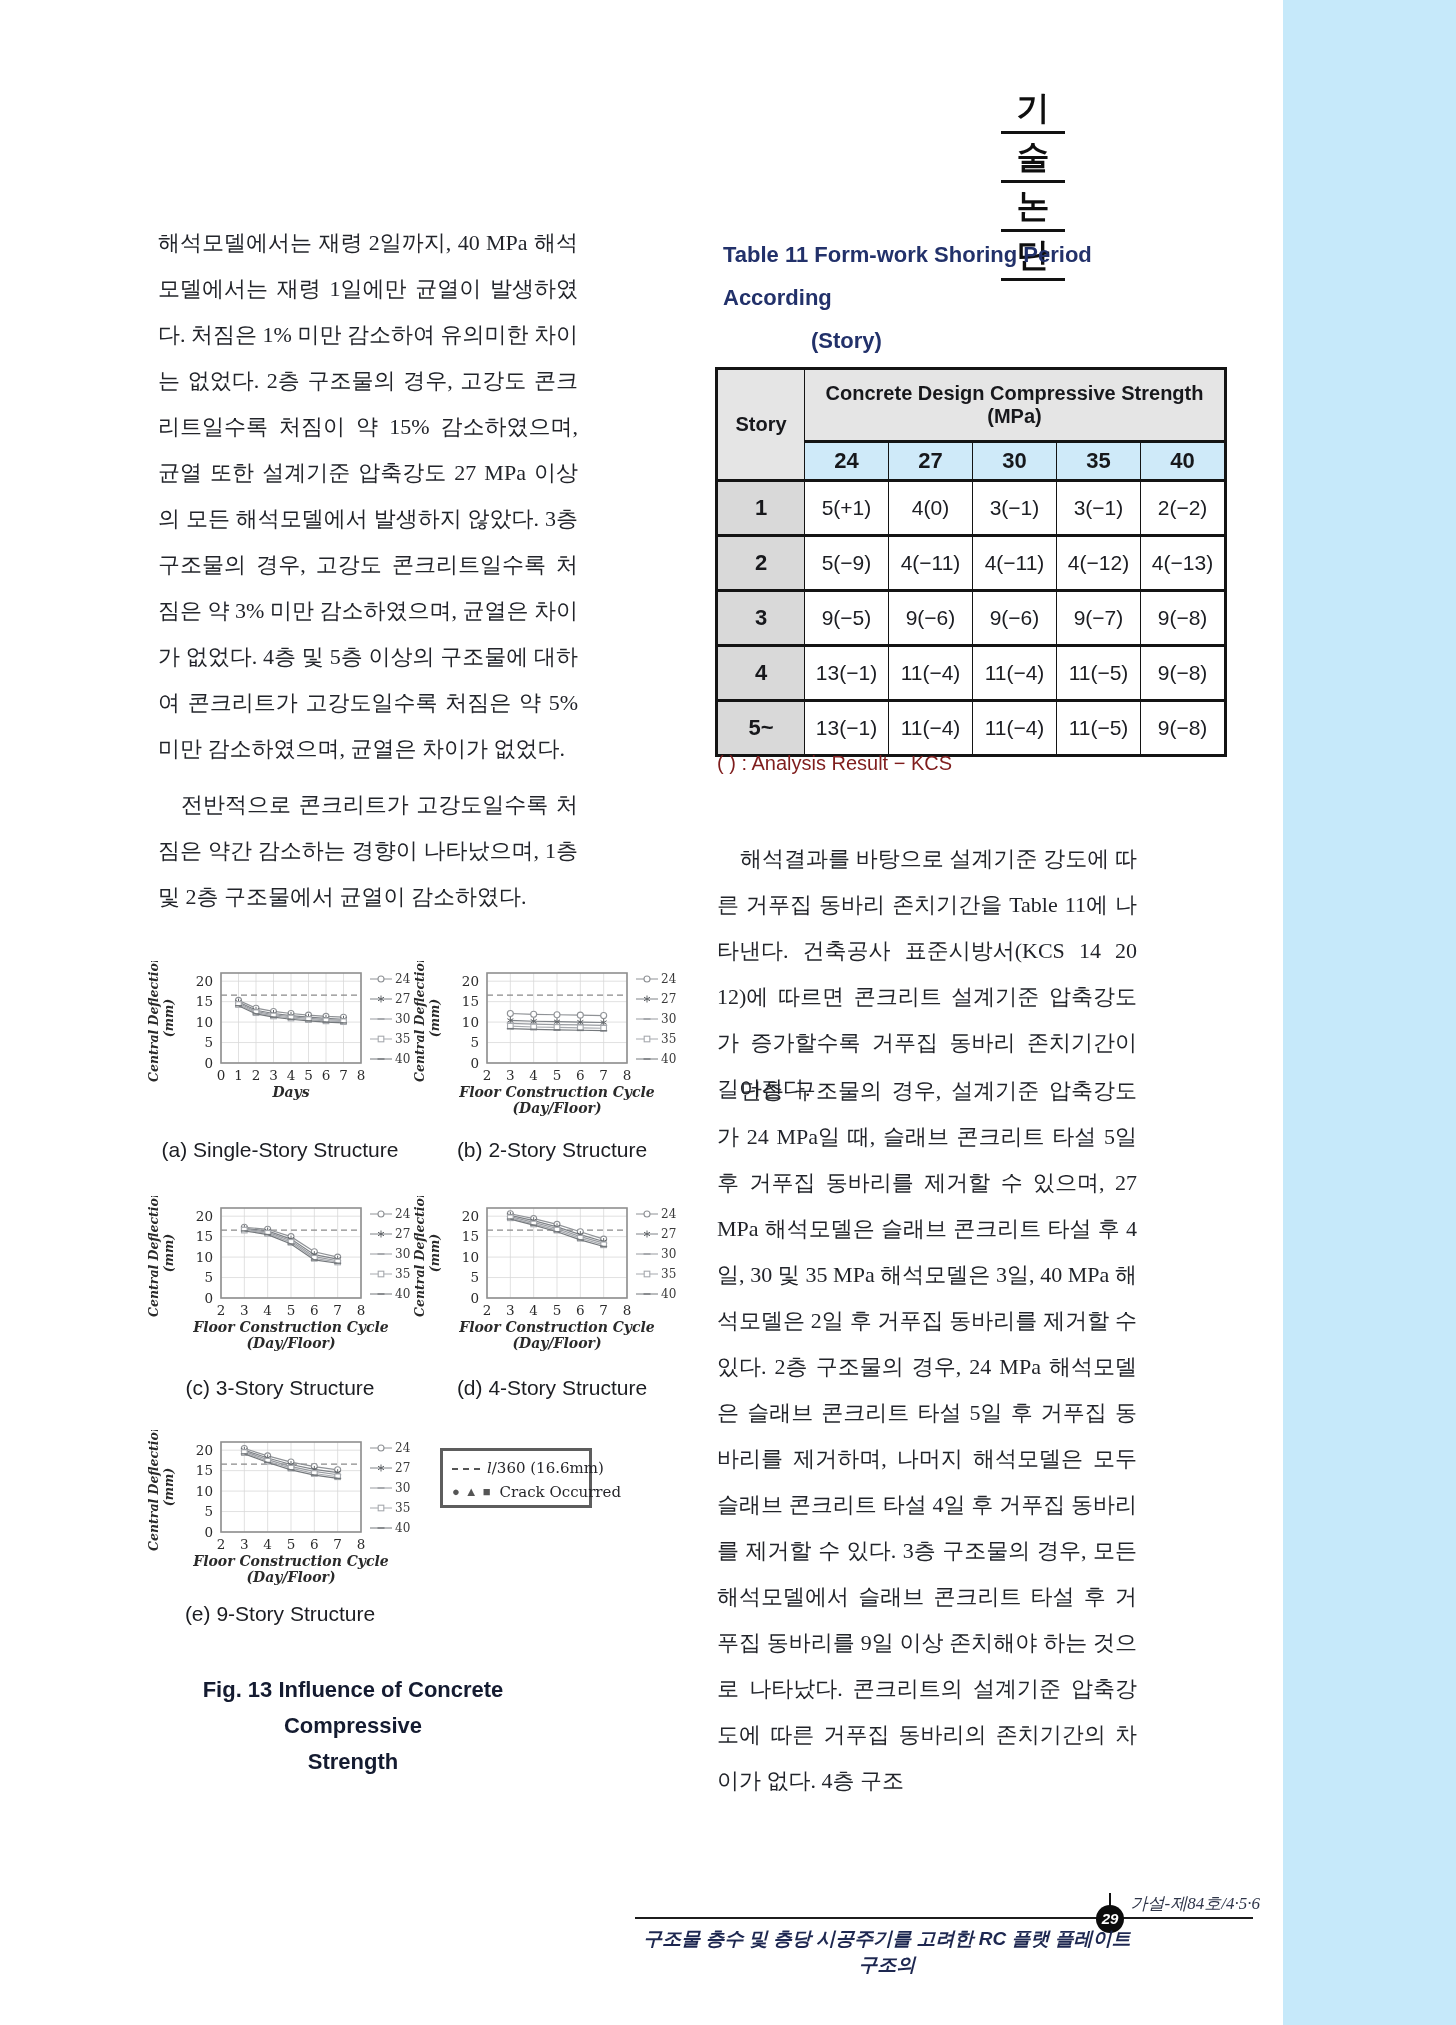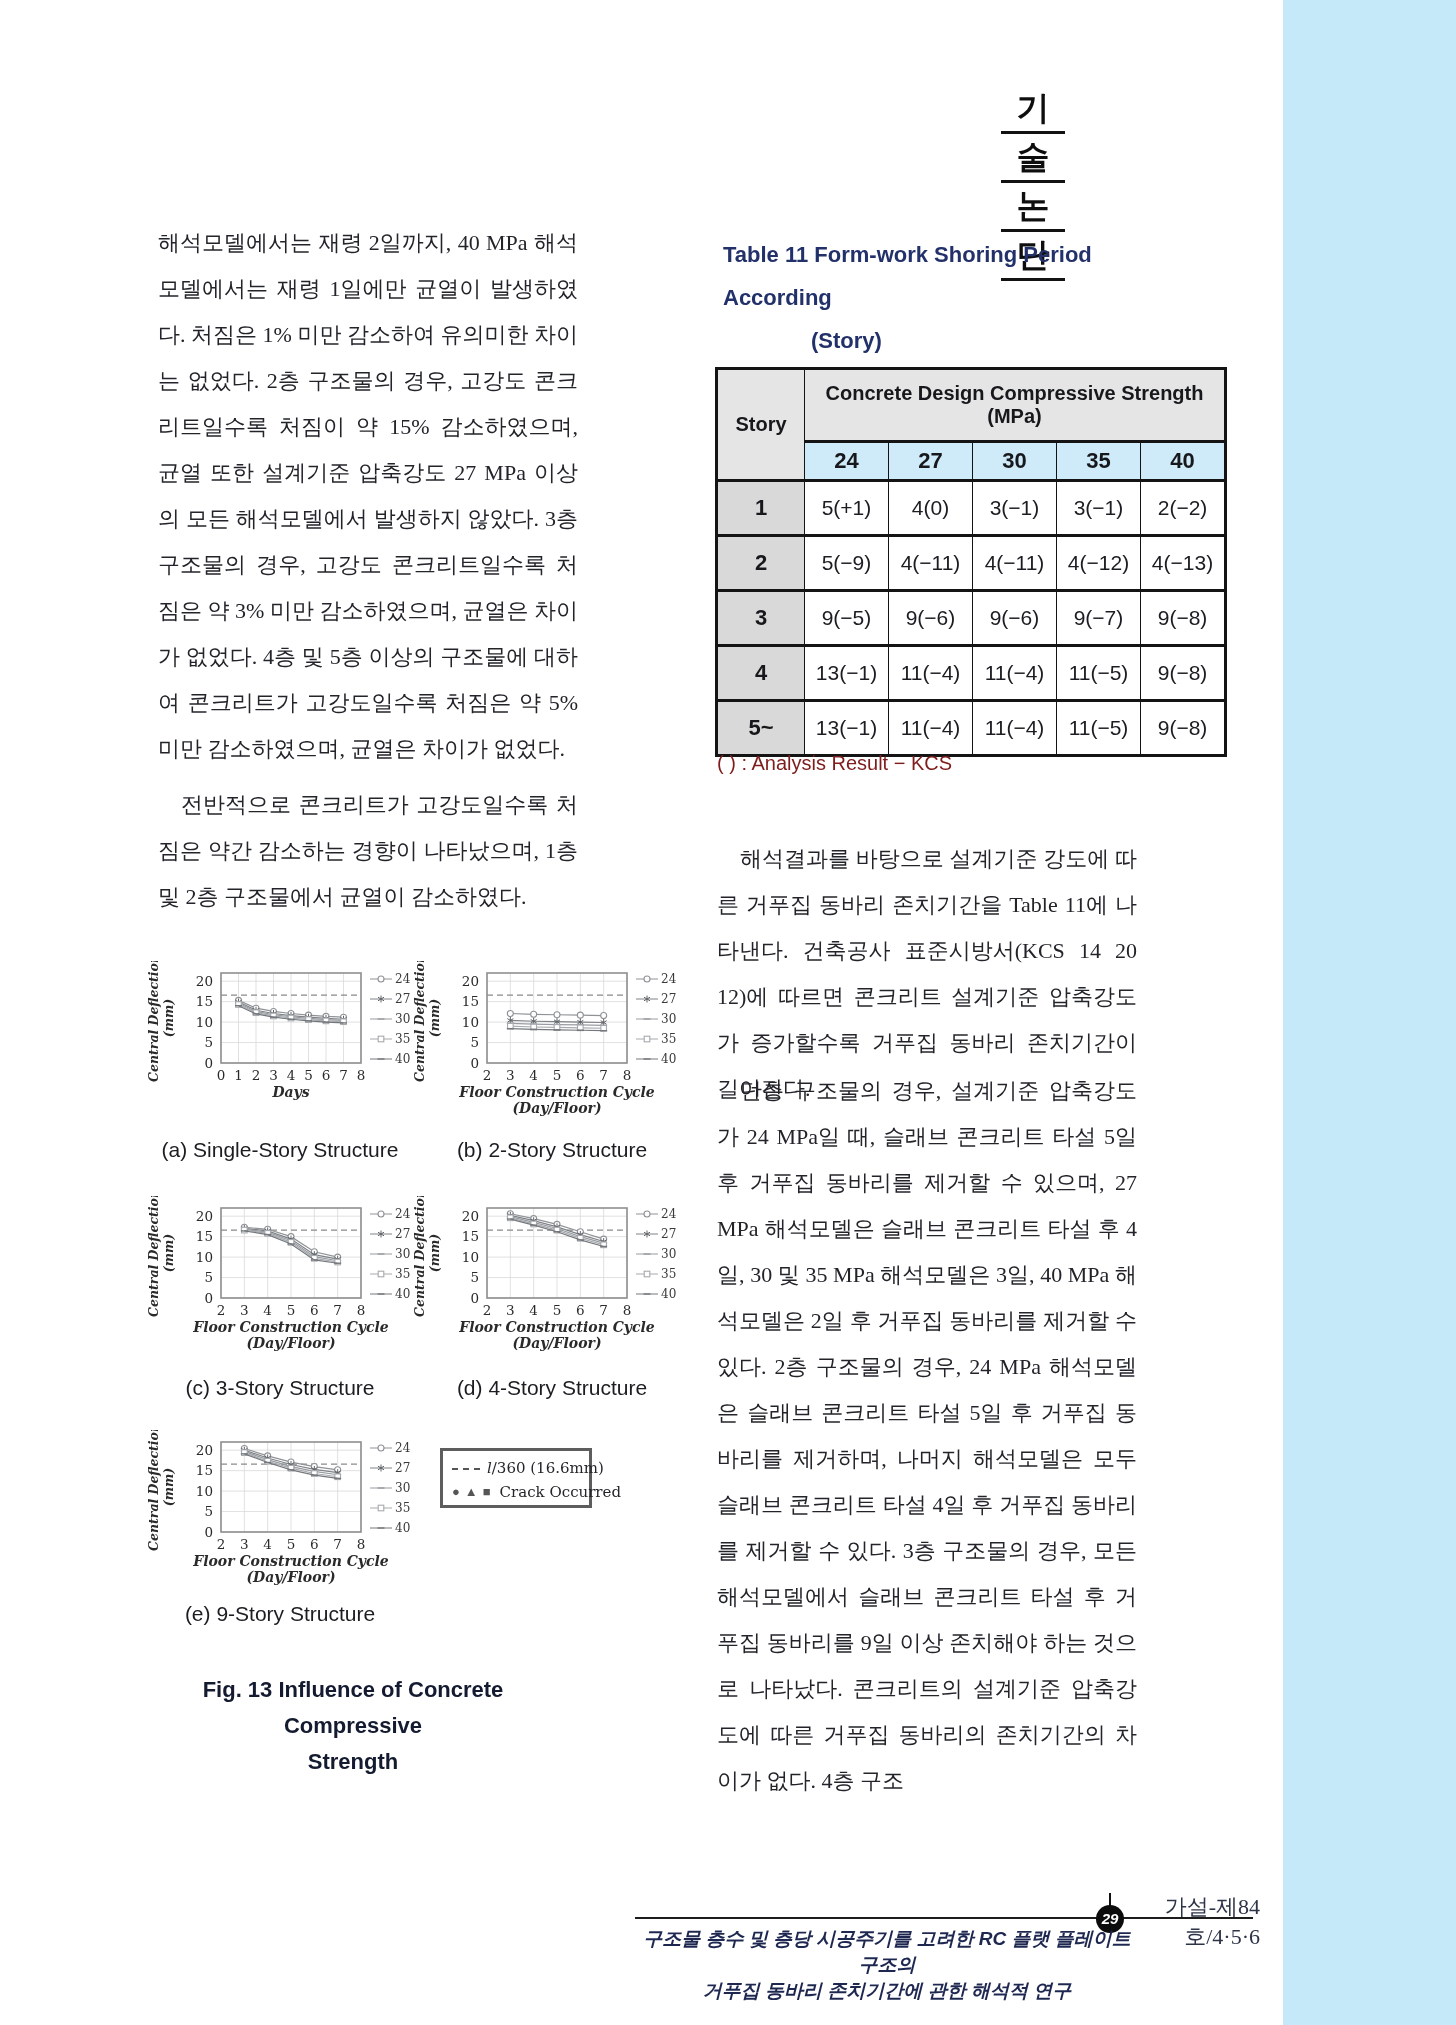--- a/index.html
+++ b/index.html
@@ -32,21 +32,21 @@
   .legend-box{border:3px solid #5d5d5d;background:#fff;padding:5px 9px;box-sizing:border-box;}
   .legend-row{height:24px;line-height:24px;white-space:nowrap;}
   .dash-sample{display:inline-block;width:28px;border-top:2px dashed #555;vertical-align:middle;margin-right:7px;}
   .legend-text{font-family:"DejaVu Serif","Liberation Serif",serif;font-size:15px;color:#26262a;}
   .lg-italic{font-style:italic;}
   .crack-glyphs{font-size:13px;color:#555;letter-spacing:5px;margin-right:4px;vertical-align:1px;}
   .chart{position:absolute;}
   .footer-rule{position:absolute;border-top:2px solid #1c1c1c;}
   .footer-title{font-family:"Liberation Sans","DejaVu Sans",sans-serif;font-weight:bold;font-style:italic;
                 font-size:19px;line-height:26px;color:#1d2750;text-align:center;}
-  .journal-ref{font-size:22px;color:#2e3448;font-family:"Liberation Serif",serif;}
+  .journal-ref{font-style:italic;font-size:17px;color:#2e3448;font-family:"Liberation Serif",serif;}
   .page-badge{width:28px;height:28px;border-radius:50%;background:#0c0c0c;color:#fff;text-align:center;
               line-height:28px;font-weight:bold;font-style:italic;font-size:15px;
               font-family:"Liberation Sans",sans-serif;}
   .badge-tick{width:2px;height:13px;background:#111;}
 </style>
 </head>
 <body>
 
 <div class="page">
 
@@ -622,16 +622,15 @@
     <div>Fig. 13 Influence of Concrete Compressive</div>
     <div>Strength</div>
   </div>
 
   <div class="abs journal-ref" style="left:1120px;top:1892px;width:140px;text-align:right;">가설-제84호/4·5·6</div>
   <div class="abs badge-tick" style="left:1109px;top:1893px;"></div>
   <div class="footer-rule" style="left:635px;top:1917px;width:618px;"></div>
   <div class="abs page-badge" style="left:1096px;top:1905px;">29</div>
   <div class="abs footer-title" style="left:637px;top:1926px;width:500px;">
     <div>구조물 층수 및 층당 시공주기를 고려한 RC 플랫 플레이트 구조의</div>
-    <div>거푸집 동바리 존치기간에 관한 해석적 연구</div>
   </div>
 
 </div>
 
 </body></html>

